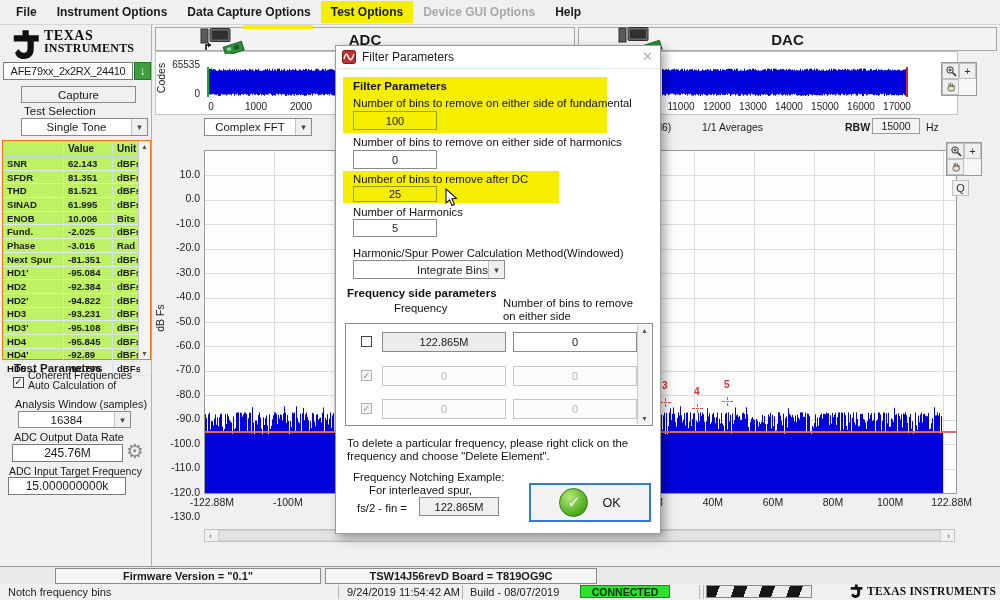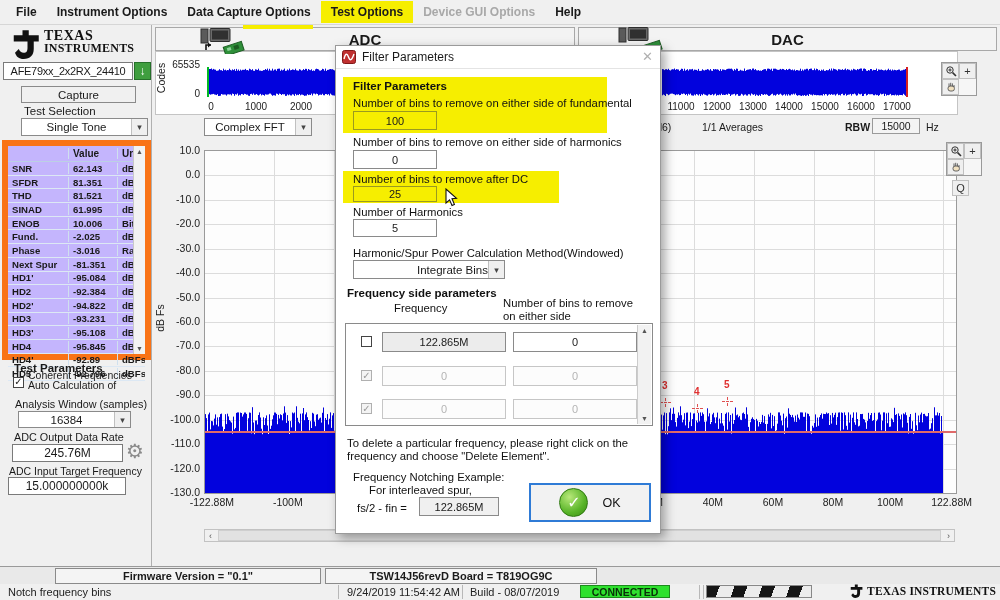--- a/index.html
+++ b/index.html
@@ -21,21 +21,21 @@
   #device-input{position:absolute;left:3px;top:37px;width:130px;height:18px;font-size:11px;letter-spacing:-0.3px;}
   #device-load{position:absolute;left:134px;top:37px;width:17px;height:18px;background:#3f9e3f;border:1px solid #26702a;color:#fff;font-weight:700;display:flex;align-items:center;justify-content:center;font-size:12px;box-sizing:border-box;}
   .btn{background:#f0f0f0;border:1px solid #8a8a8a;display:flex;align-items:center;justify-content:center;box-sizing:border-box;}
   #capture-btn{position:absolute;left:21px;top:61px;width:115px;height:17px;font-size:11.5px;}
   #testsel-label{position:absolute;left:24px;top:80px;font-size:11.5px;}
   .sel{background:#fff;border:1px solid #8a8a8a;display:flex;align-items:center;box-sizing:border-box;}
   .selv{flex:1;text-align:center;font-size:11.5px;}
   .selarrow{width:15px;text-align:center;color:#444;font-size:9px;border-left:1px solid #c0c0c0;align-self:stretch;display:flex;align-items:center;justify-content:center;background:#efefef;}
   #testsel{position:absolute;left:21px;top:93px;width:127px;height:18px;}
   
-  #res-table{position:absolute;left:2px;top:115px;width:149px;height:220px;background:#c4b5fd;border:6px solid #f97316;box-sizing:border-box;font-weight:700;}
+  #res-table{position:absolute;left:2px;top:115px;width:149px;height:220px;background:#bef264;border:1px solid #f97316;box-sizing:border-box;font-weight:700;}
   #res-head{display:flex;height:15px;border-bottom:1px solid #bcd0e4;align-items:center;font-size:10px;}
   .rc{box-sizing:border-box;padding-left:4px;overflow:hidden;white-space:nowrap;}
   .rc-name{width:60px;}
   .rc-val{width:49px;border-left:1px solid #cfe0ee;}
   .rc-unit{width:28px;border-left:1px solid #cfe0ee;display:flex;align-items:center;gap:2px;}
   .fticon{color:#2b50d8;font-size:7px;}
   .res-row{display:flex;height:12.7px;align-items:center;font-size:9.6px;border-bottom:1px solid #dce8f4;}
   #res-scroll{position:absolute;right:0;top:0;bottom:0;width:11px;background:#f2f2f2;border-left:1px solid #c8c8c8;}
   .sarrow{position:absolute;width:11px;height:11px;font-size:7px;color:#555;display:flex;align-items:center;justify-content:center;}
   
@@ -71,21 +71,21 @@
   #rbw-label{position:absolute;left:845px;top:121px;font-size:10.5px;font-weight:700;z-index:1;}
   #rbw-box{position:absolute;left:872px;top:118px;width:48px;height:16px;background:#f4f4f4;border:1px solid #9a9a9a;display:flex;align-items:center;justify-content:center;font-size:10.5px;box-sizing:border-box;z-index:1;}
   #rbw-unit{position:absolute;left:926px;top:121px;font-size:10.5px;z-index:1;}
   .zgrp{position:absolute;background:#f6f6f6;border:1px solid #9a9a9a;display:grid;grid-template-columns:17px 17px;z-index:2;}
   .zbtn{width:17px;height:16px;display:flex;align-items:center;justify-content:center;border:1px solid #c0c0c0;box-sizing:border-box;background:#efefef;font-size:11px;color:#333;}
   #qbtn{position:absolute;left:952px;top:180px;width:17px;height:16px;z-index:2;font-size:11px;}
   
   #plot{position:absolute;left:204px;top:150px;width:751px;height:342px;background:#fdfdfd;border:1px solid #9a9a9a;box-sizing:content-box;z-index:1;overflow:hidden;}
   .hgrid{position:absolute;left:0;width:100%;height:1px;background:var(--grid);}
   .vgrid{position:absolute;top:0;width:1px;height:100%;background:var(--grid);}
-  .ytick{position:absolute;left:156px;width:44px;text-align:right;font-size:10.5px;color:#222;z-index:1;}
+  .ytick{position:absolute;left:156px;width:44px;text-align:right;font-size:10.5px;color:#222;z-index:1;margin-top:24px;}
   .xtick{position:absolute;top:496px;width:60px;text-align:right;font-size:10.5px;color:#222;z-index:1;}
   #dbfs-label{position:absolute;left:146px;top:312px;font-size:10.5px;color:#222;z-index:1;}
   .hmark{position:absolute;color:#e03030;font-size:10px;font-weight:700;z-index:2;}
   .hcross{position:absolute;width:11px;height:9px;z-index:2;}
   .hcross:before{content:"";position:absolute;left:0;right:0;top:4px;border-top:1px dashed #e05050;}
   .hcross:after{content:"";position:absolute;top:0;bottom:0;left:5px;border-left:1px dashed #e05050;}
   #hscroll{position:absolute;left:204px;top:529px;width:751px;height:13px;background:#f0f0f0;border:1px solid #c2c2c2;box-sizing:border-box;display:flex;align-items:center;justify-content:space-between;z-index:1;}
   .harrow{font-size:9px;color:#555;padding:0 4px;}
   #hthumb{flex:1;height:9px;margin:0 2px;background:#e2e2e2;border:1px solid #cfcfcf;}
   

